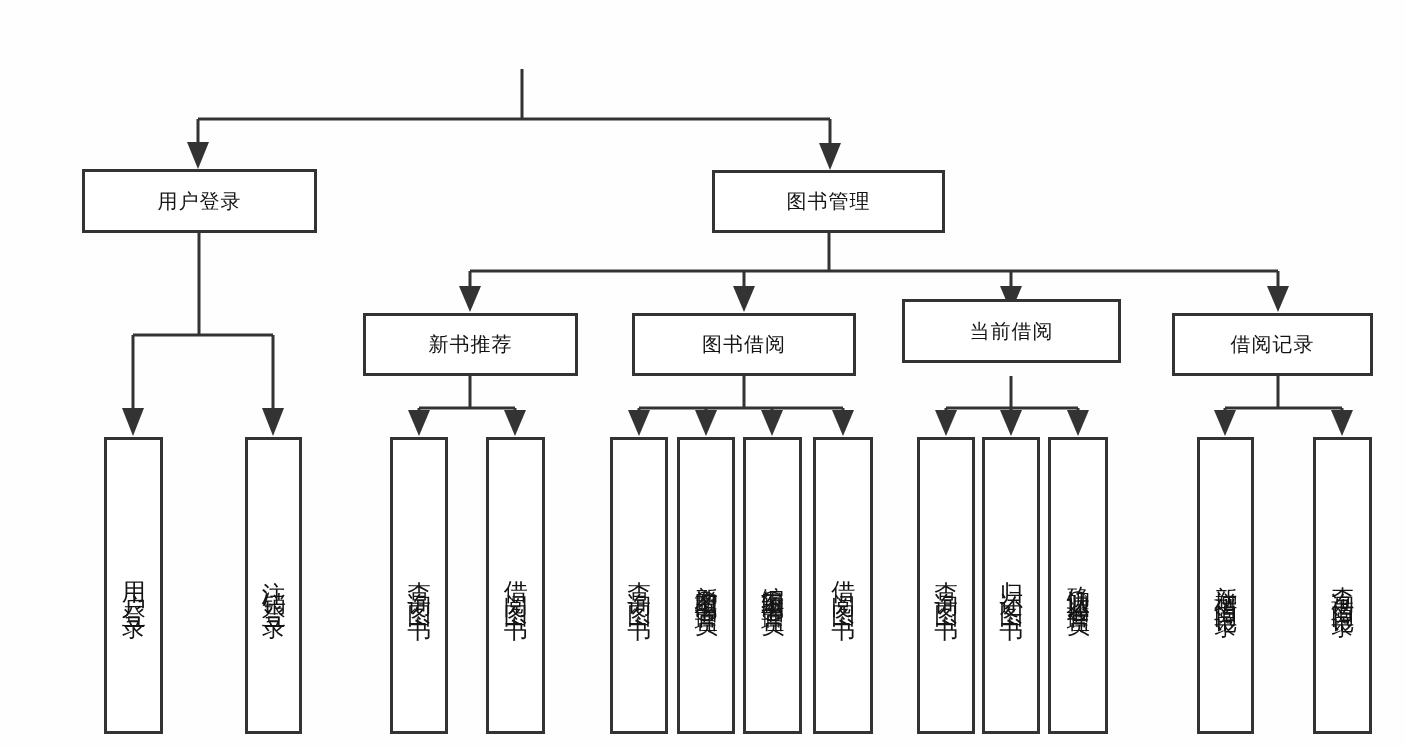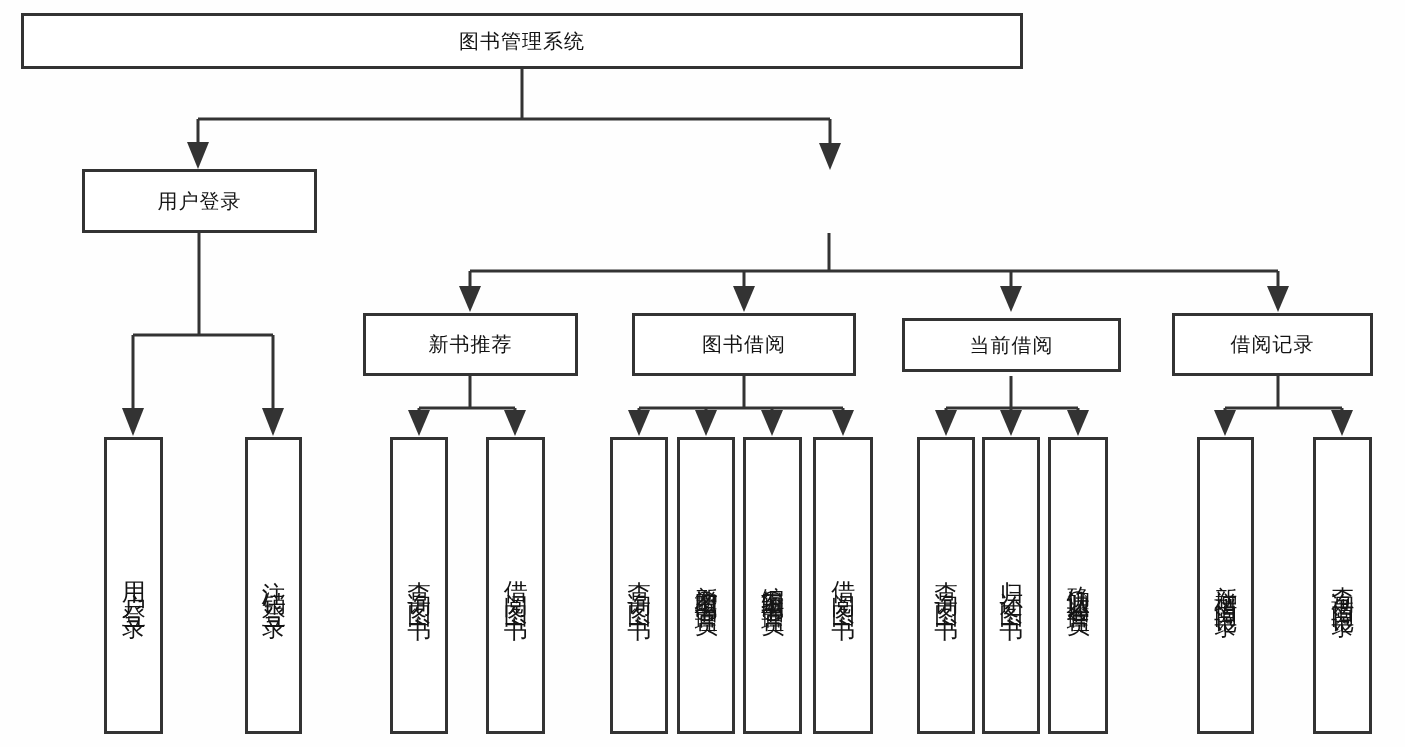--- a/index.html
+++ b/index.html
@@ -91,35 +91,35 @@
       <polygon points="761,410 783,410 772,436"></polygon>
       <polygon points="832,410 854,410 843,436"></polygon>
       <polygon points="935,410 957,410 946,436"></polygon>
       <polygon points="1000,410 1022,410 1011,436"></polygon>
       <polygon points="1067,410 1089,410 1078,436"></polygon>
       <polygon points="1214,410 1236,410 1225,436"></polygon>
       <polygon points="1331,410 1353,410 1342,436"></polygon>
     </g>
   </svg>
 
-  <div class="node" style="left:21px; top:13px; width:1002px; height:56px;">
-    <span>图书管理系统</span>
-  </div>
 
   <div class="node" style="left:82px; top:169px; width:235px; height:64px;">
     <span>用户登录</span>
+  </div>
+  <div class="node" style="left:712px; top:170px; width:233px; height:63px;">
+    <span>图书管理</span>
   </div>
 
   <div class="node" style="left:632px; top:313px; width:224px; height:63px;">
     <span>图书借阅</span>
   </div>
   <div class="node" style="left:363px; top:313px; width:215px; height:63px;">
     <span>新书推荐</span>
   </div>
-  <div class="node" style="left:902px; top:318px; width:219px; height:54px;">
+  <div class="node" style="left:902px; top:299px; width:219px; height:64px;">
     <span>当前借阅</span>
   </div>
   <div class="node" style="left:1172px; top:313px; width:201px; height:63px;">
     <span>借阅记录</span>
   </div>
 
   <div class="node leaf" style="left:104px; top:437px; width:59px; height:297px;">
     <span class="vtext">用户登录</span>
   </div>
   <div class="node leaf" style="left:245px; top:437px; width:57px; height:297px;">

